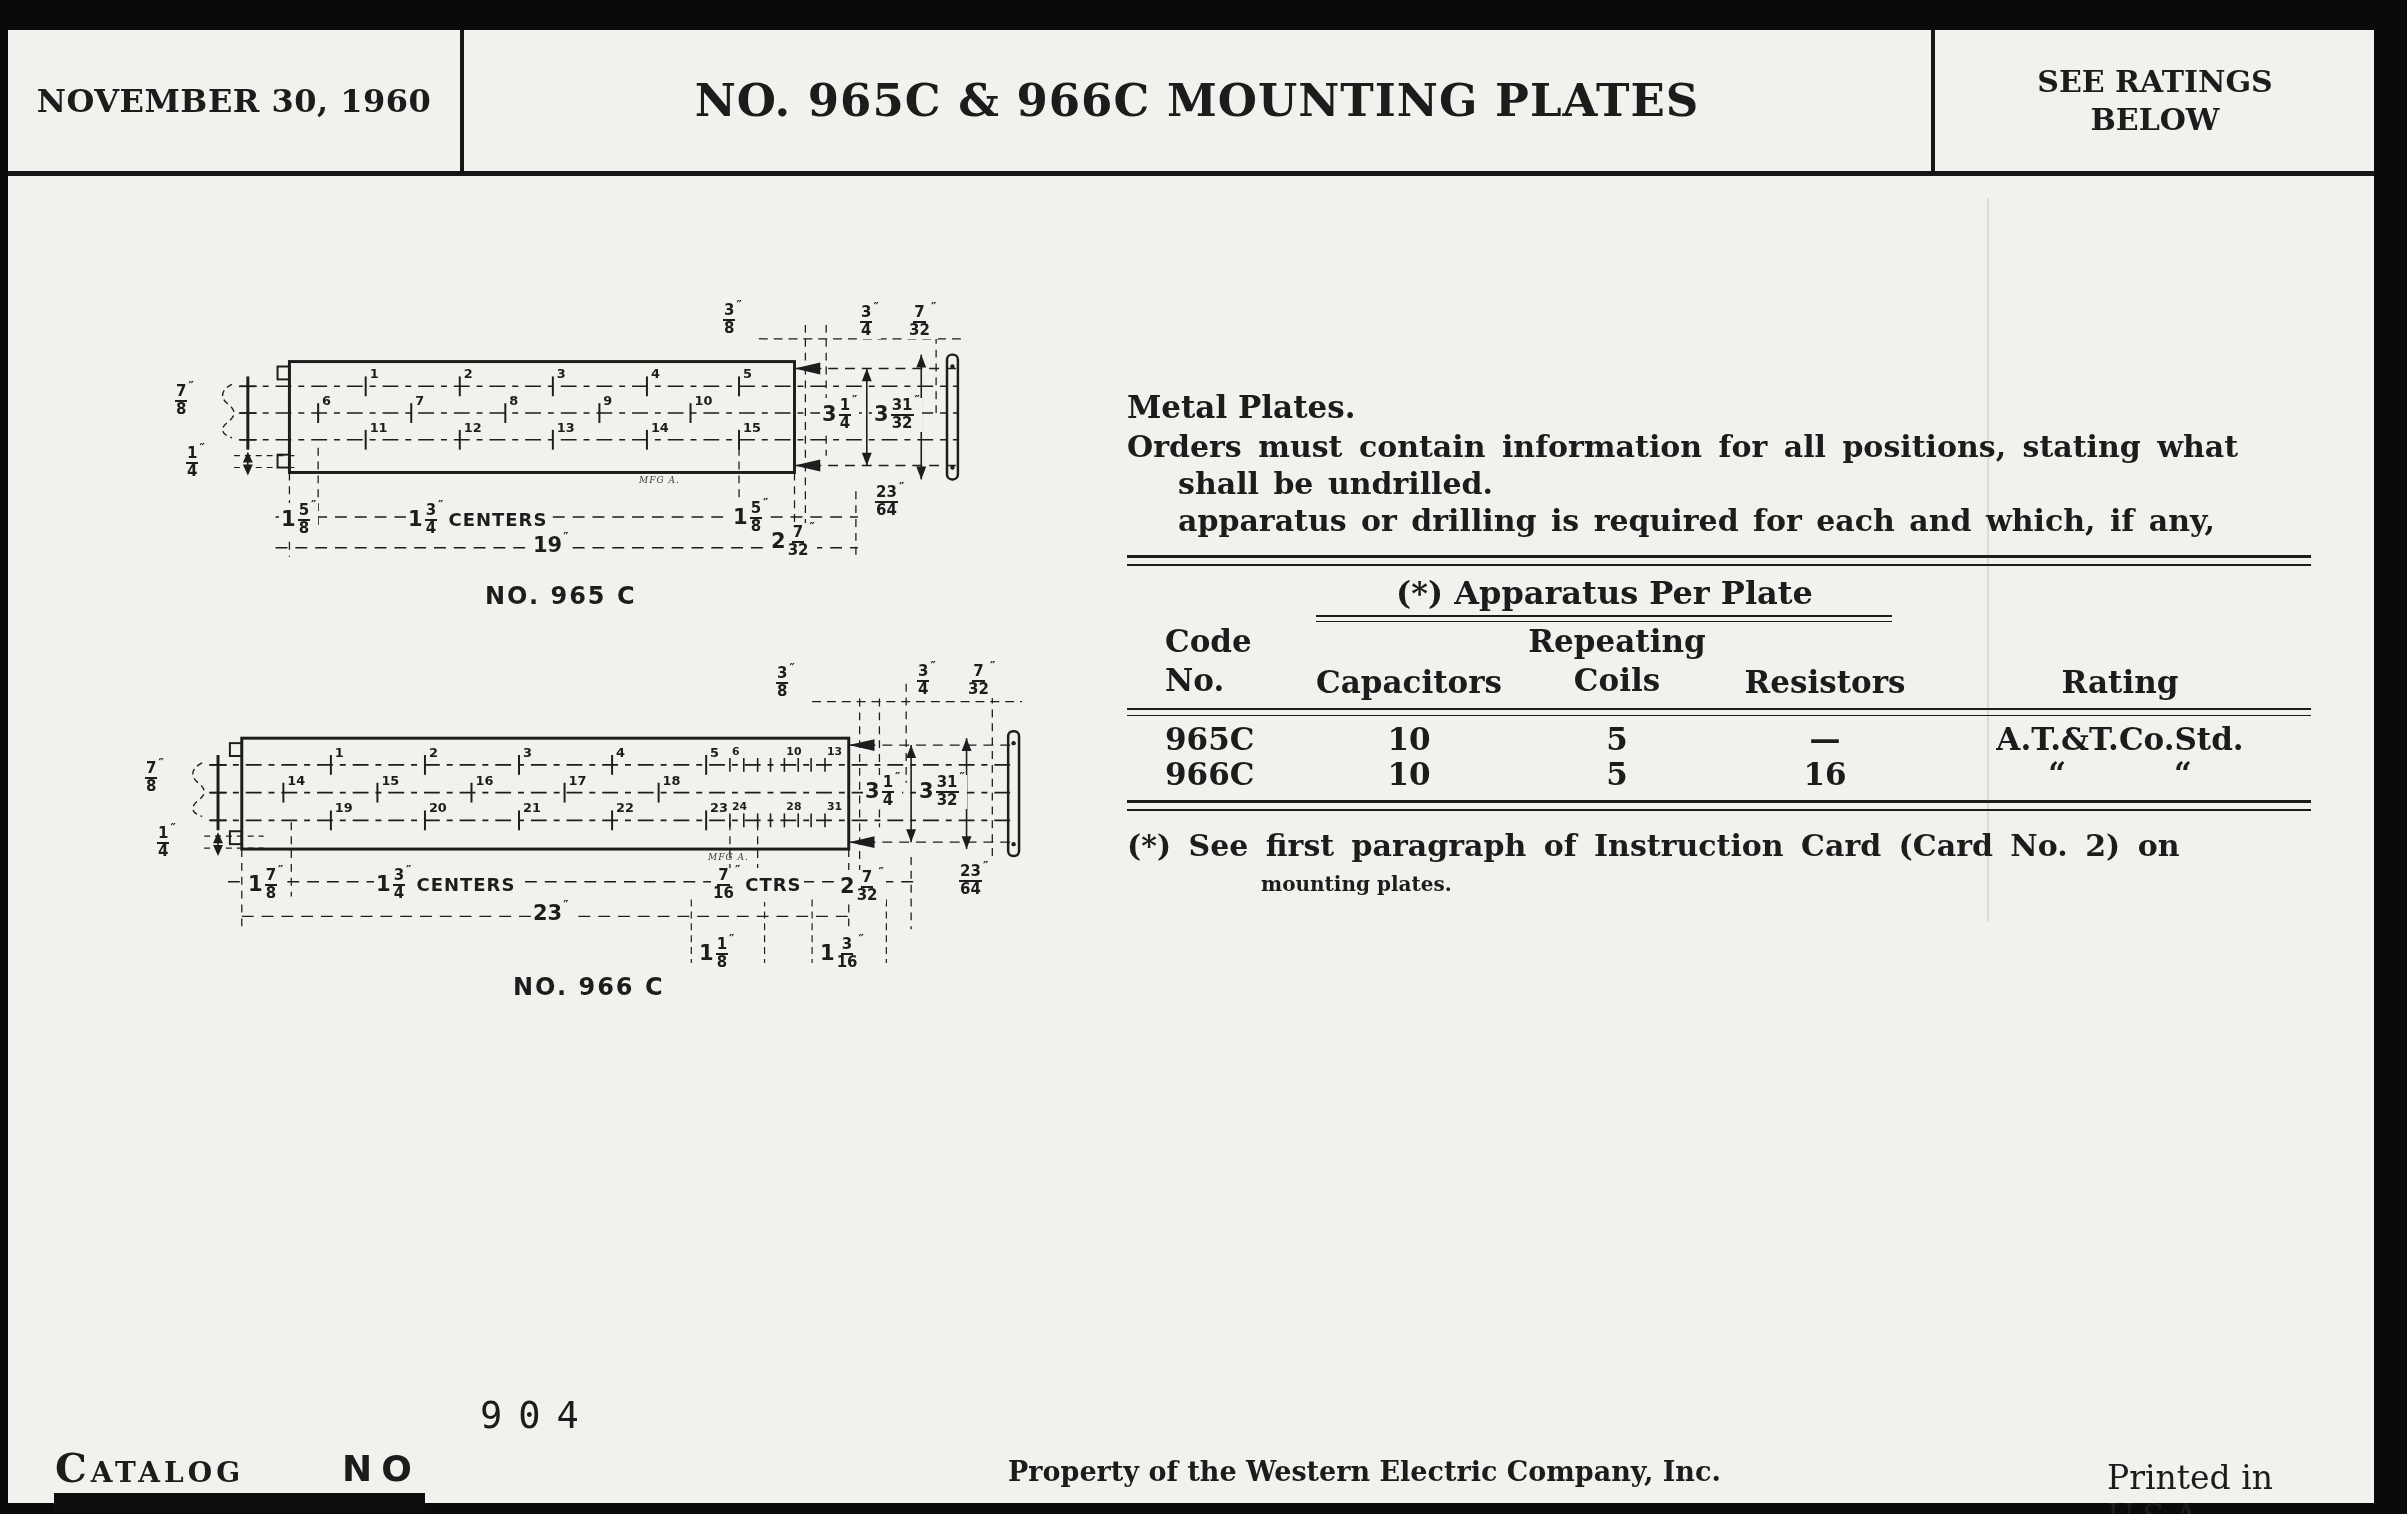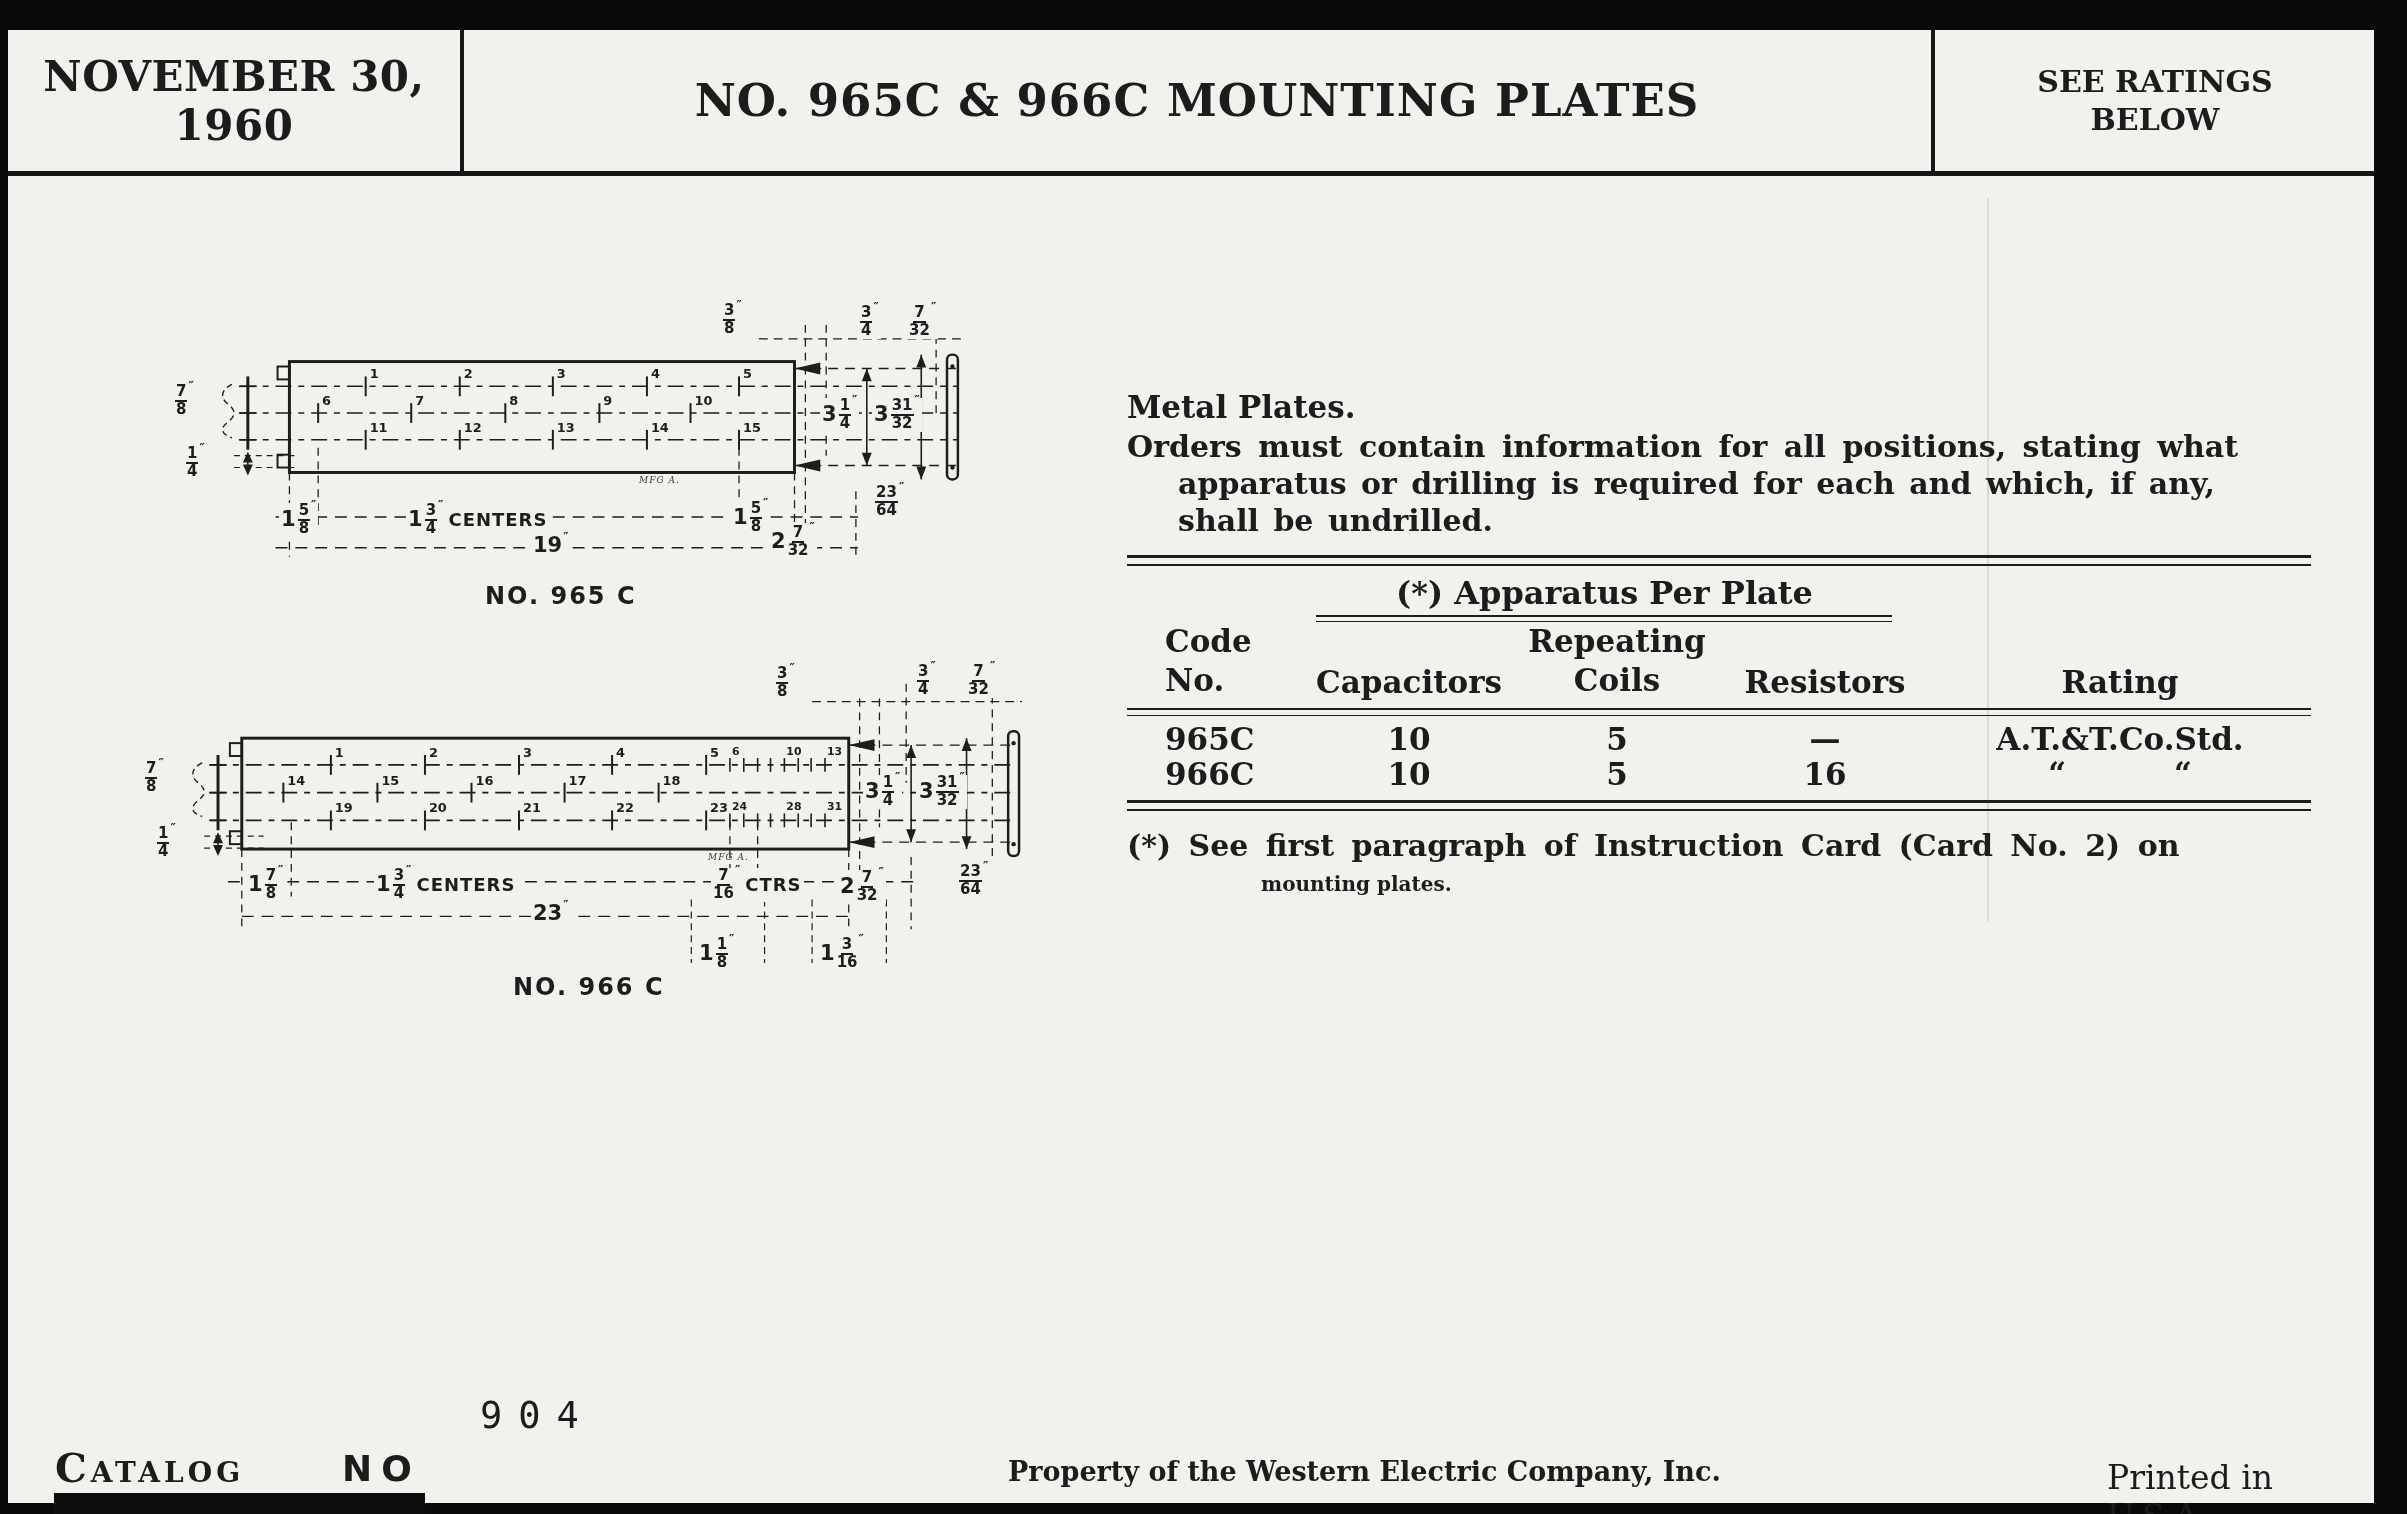--- a/index.html
+++ b/index.html
@@ -11,21 +11,21 @@
   .card{
     position:absolute;left:8px;top:30px;width:2366px;height:1473px;
     background:#f3f1ed;
   }
   .scan-streak{position:absolute;left:1979px;top:168px;width:2px;height:723px;background:rgba(60,60,60,.12);}
   .strip-bl{position:absolute;left:54px;top:1493px;width:371px;height:22px;background:#0d0d0d;}
 
   
   .hdr{position:absolute;left:0;top:0;width:100%;height:141px;border-bottom:5px solid #161616;}
   .hdr .cell{position:absolute;top:0;height:100%;display:flex;align-items:center;justify-content:center;text-align:center;}
-  .hdr .c-date{left:0;width:452px;font-weight:bold;font-size:42px;letter-spacing:0.5px;}
+  .hdr .c-date{left:0;width:452px;font-weight:bold;font-size:32px;letter-spacing:0.5px;}
   .hdr .c-title{left:456px;width:1466px;font-weight:bold;font-size:45px;letter-spacing:1px;}
   .hdr .c-right{left:1927px;width:440px;font-weight:bold;font-size:30px;line-height:38px;flex-direction:column;}
   .hdr .vdiv{position:absolute;top:0;width:4px;height:100%;background:#161616;}
   .hdr .vd1{left:452px;} .hdr .vd2{left:1923px;}
 
   
   .rightcol{position:absolute;left:1119px;top:356px;width:1184px;}
   .rightcol p{margin:0;}
   .mp{font-weight:bold;font-size:31px;line-height:42px;}
   .orders{font-weight:bold;font-size:30px;line-height:37px;word-spacing:6px;}
@@ -498,22 +498,22 @@
         </span>
         <span class="inch">″</span>
       </span>
     <span class="plate-name" style="left:394px;top:319px">NO. 966 C</span>
     <span class="stamp" style="left:589px;top:198px">MFG A.</span>
   </div>
 
   <div class="rightcol">
     <p class="mp">Metal Plates.</p>
     <p class="orders">Orders must contain information for all positions, stating what</p>
+    <p class="orders ind">shall be undrilled.</p>
     <p class="orders ind">apparatus or drilling is required for each and which, if any,</p>
-    <p class="orders ind">shall be undrilled.</p>
 
     <div class="tbl">
       <div class="rule-heavy"></div>
       <div class="ghead">(*) Apparatus Per Plate</div>
       <div class="gunder"></div>
       <div class="thead">
         <div class="h-code two">
           <span>Code</span>
           <span>No.</span>
         </div>

